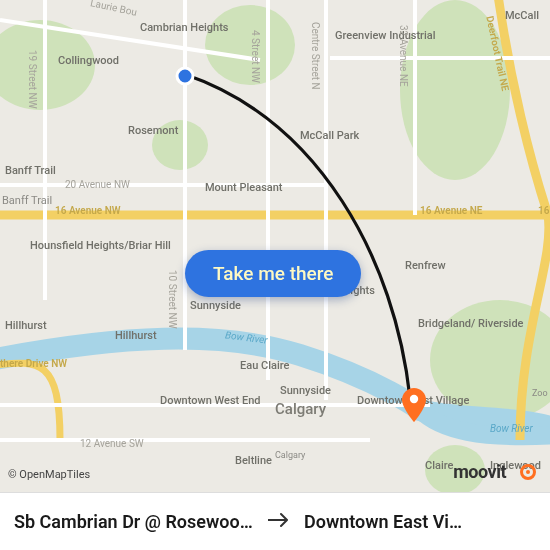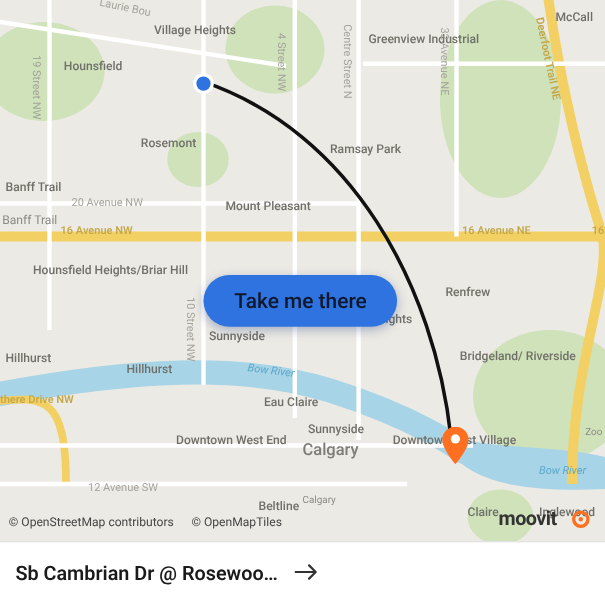--- a/index.html
+++ b/index.html
@@ -5,21 +5,21 @@
   * { margin: 0; padding: 0; box-sizing: border-box; }
   body { font-family: -apple-system, BlinkMacSystemFont, "Segoe UI", Roboto, Helvetica, Arial, sans-serif; width: 550px; height: 550px; overflow: hidden; position: relative; background: #f2f0ec; }
 
   .map-canvas { position: absolute; inset: 0; width: 550px; height: 550px; background: #eceae4; }
   
 
   .take-me-btn {
     position: absolute;
     left: 185px; top: 250px;
     background: #2e73e0;
-    color: #0f172a;
+    color: #fef9c3;
     font-size: 19px;
     font-weight: 500;
     padding: 12px 28px;
     border-radius: 28px;
     box-shadow: 0 3px 10px rgba(30,60,130,.35);
     cursor: pointer;
     z-index: 50;
   }
 
   .attribution {
@@ -110,28 +110,28 @@
     <path d="M 0 185 L 325 185"></path>
     <path d="M 0 20 L 260 60"></path>
     <path d="M 0 440 L 370 440"></path>
     <path d="M 330 58 L 550 58"></path>
     <path d="M 0 405 L 430 405"></path>
   </g>
 
   <path d="M 184 74 C 320 120, 395 260, 410 398" stroke="#111" stroke-width="3.2" fill="none"></path>
 </svg>
 
-<div class="nlabel dark" style="left:140px;top:22px"><span>Village
+<div class="nlabel dark" style="left:140px;top:22px"><span>Cambrian
 Heights</span></div>
-<div class="nlabel dark" style="left:58px;top:55px"><span>Hounsfield</span></div>
+<div class="nlabel dark" style="left:58px;top:55px"><span>Collingwood</span></div>
 <div class="nlabel dark" style="left:335px;top:30px"><span>Greenview
 Industrial</span></div>
 <div class="nlabel dark" style="left:505px;top:10px"><span>McCall</span></div>
 <div class="nlabel dark" style="left:128px;top:125px"><span>Rosemont</span></div>
-<div class="nlabel dark" style="left:300px;top:130px"><span>Ramsay Park</span></div>
+<div class="nlabel dark" style="left:300px;top:130px"><span>McCall Park</span></div>
 <div class="nlabel dark" style="left:5px;top:165px"><span>Banff Trail</span></div>
 <div class="nlabel" style="left:2px;top:195px"><span>Banff
 Trail</span></div>
 <div class="nlabel dark" style="left:205px;top:182px"><span>Mount Pleasant</span></div>
 <div class="nlabel dark" style="left:30px;top:240px"><span>Hounsfield
 Heights/Briar Hill</span></div>
 <div class="nlabel dark" style="left:190px;top:300px"><span>Sunnyside</span></div>
 <div class="nlabel dark" style="left:290px;top:285px"><span>Crescent
 Heights</span></div>
 <div class="nlabel dark" style="left:405px;top:260px"><span>Renfrew</span></div>
@@ -181,29 +181,29 @@
     <path d="M12 0C5.4 0 0 5.2 0 11.7 0 20 12 34 12 34s12-14 12-22.3C24 5.2 18.6 0 12 0z" fill="#ff6f20"></path>
     <circle cx="12" cy="11" r="4.2" fill="#fff"></circle>
   </svg>
 </div>
 
 <div class="take-me-btn">
   <span>Take me there</span>
 </div>
 
 <div class="attribution">
-  <a><span>© OpenStreetMap contributors</span></a>
   <a><span>© OpenMapTiles</span></a>
 </div>
 
 <div class="moovit-logo">
   <span>moovit</span>
     <span class="moovit-dot"></span>
 </div>
 
 <div class="bottom-bar">
   <span class="route-from">Sb Cambrian Dr @ Rosewood …</span>
   <span class="arrow-icon">
     <svg width="22" height="16" viewBox="0 0 22 16">
         <path d="M0 8h18M13 2l6 6-6 6" stroke="#333" stroke-width="2" fill="none" stroke-linecap="round" stroke-linejoin="round"></path>
       </svg>
   </span>
+  <span class="route-to">Downtown East Vi…</span>
 </div>
 
 </body></html>

